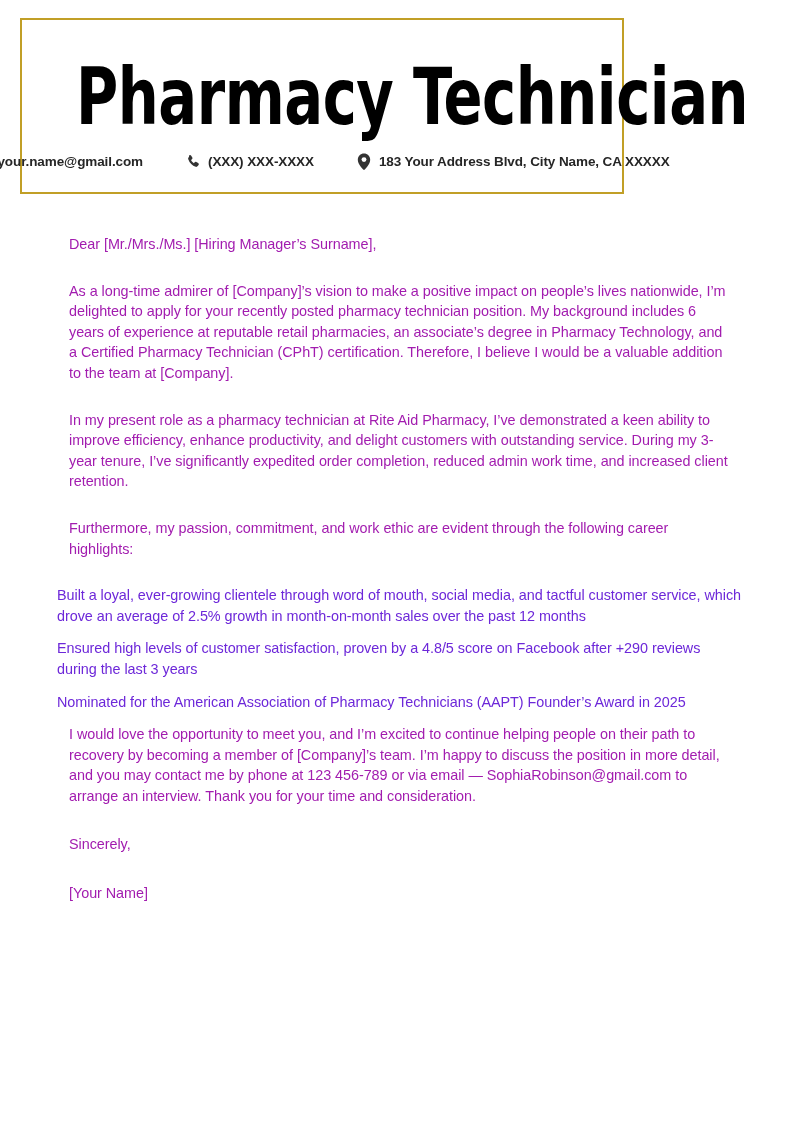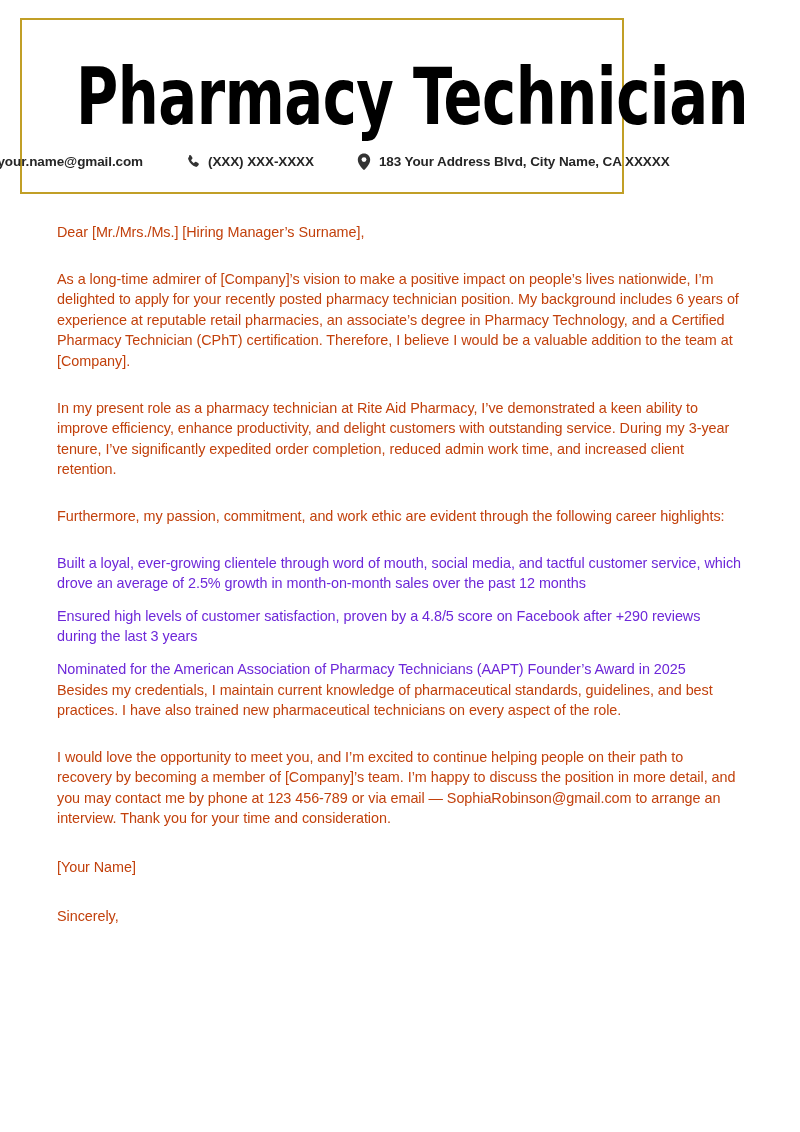--- a/index.html
+++ b/index.html
@@ -93,24 +93,24 @@
   .body-wrap {
     position: absolute;
     left: 57px;
     top: 222px;
     width: 684px;
   }
 
   .para {
     font-size: 14.4px;
     line-height: 20.6px;
-    color: #c2410c;
+    color: #a21caf;
     letter-spacing: -0.05px;
     text-align: left;
-    margin: 0;
+    margin: 12px;
   }
 
   .salutation { margin-bottom: 26px; }
   .para + .para.block-gap { margin-top: 26px; }
 
   .bullets {
     margin: 26px 0 0 0;
     padding: 0;
     list-style: none;
   }
@@ -179,23 +179,22 @@
     <p class="para block-gap">In my present role as a pharmacy technician at Rite Aid Pharmacy, I’ve demonstrated a keen ability to improve efficiency, enhance productivity, and delight customers with outstanding service. During my 3-year tenure, I’ve significantly expedited order completion, reduced admin work time, and increased client retention.</p>
 
     <p class="para block-gap">Furthermore, my passion, commitment, and work ethic are evident through the following career highlights:</p>
 
     <ul class="bullets">
       <li>Built a loyal, ever-growing clientele through word of mouth, social media, and tactful customer service, which drove an average of 2.5% growth in month-on-month sales over the past 12 months</li>
       <li>Ensured high levels of customer satisfaction, proven by a 4.8/5 score on Facebook after +290 reviews during the last 3 years</li>
       <li>Nominated for the American Association of Pharmacy Technicians (AAPT) Founder’s Award in 2025</li>
     </ul>
 
-    <p class="para block-gap">Besides my credentials, I maintain current knowledge of pharmaceutical standards, guidelines, and best practices. I have also trained new pharmaceutical technicians on every aspect of the role.</p>
 
     <p class="para block-gap">I would love the opportunity to meet you, and I’m excited to continue helping people on their path to recovery by becoming a member of [Company]’s team. I’m happy to discuss the position in more detail, and you may contact me by phone at 123 456-789 or via email — SophiaRobinson@gmail.com to arrange an interview. Thank you for your time and consideration.</p>
 
+    <p class="para signoff">Sincerely,</p>
+
     <p class="para signature-name">[Your Name]</p>
 
-    <p class="para signoff">Sincerely,</p>
-
   </div>
 
 </div>
 
 </body></html>

